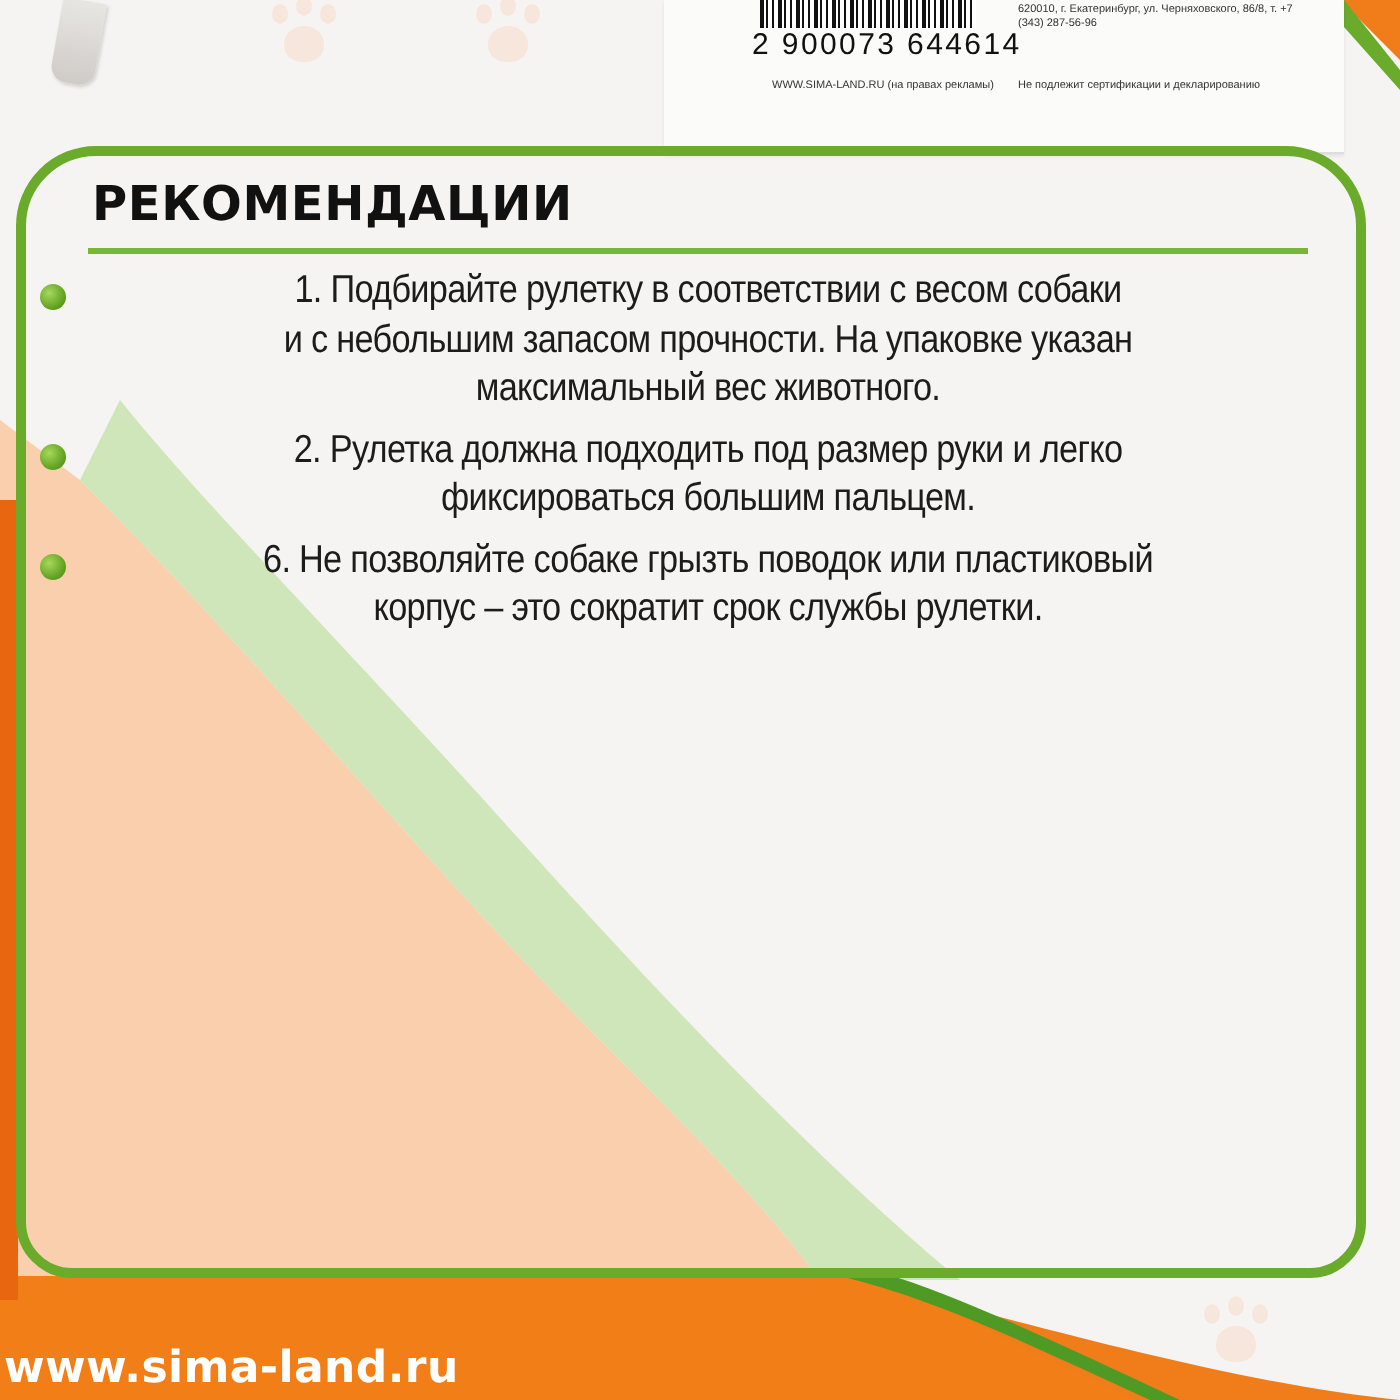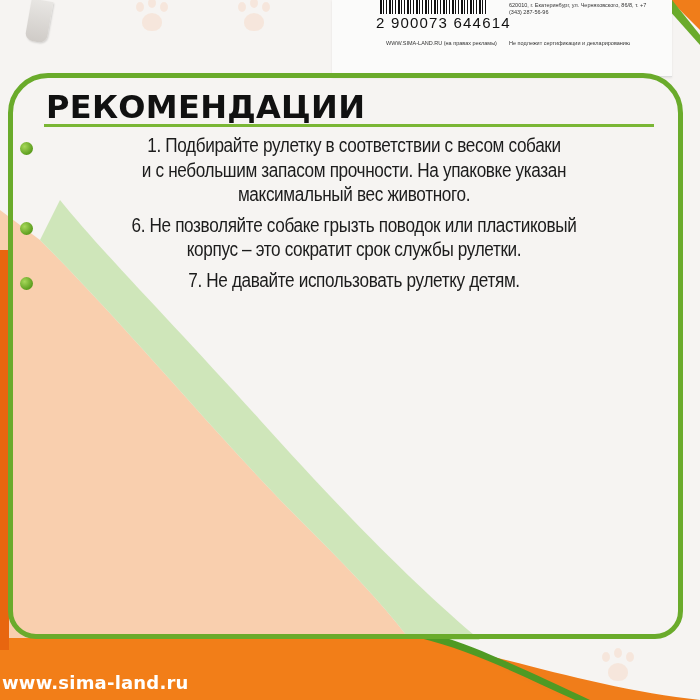--- a/index.html
+++ b/index.html
@@ -25,39 +25,39 @@
   .label-addr { position: absolute; left: 177px; top: 2px; font-size: 5.5px; color: #333; line-height: 7px; width: 140px; }
   .label-cert { position: absolute; left: 177px; top: 40px; font-size: 5.5px; color: #333; white-space: nowrap; }
 
   .card {
     position: absolute; left: 8px; top: 73px; width: 675px; height: 566px;
     border: 5px solid #6aab2b; border-radius: 40px 40px 28px 28px;
     box-sizing: border-box; background: transparent;
   }
   .card-title {
     position: absolute; left: 46px; top: 88px; margin: 0;
-    font-family: "DejaVu Sans", sans-serif; font-weight: bold; font-size: 32px; color: #111; letter-spacing: 0.3px;
+    font-family: "DejaVu Sans", sans-serif; font-weight: bold; font-size: 24px; color: #111; letter-spacing: 0.3px;
   }
   .title-rule { position: absolute; left: 44px; top: 124px; width: 610px; height: 3px; background: #7ab635; }
 
   .rec-list { position: absolute; left: 18px; top: 133px; width: 640px; margin: 0; padding: 0; list-style: none; text-align: center; }
   .rec-item { position: relative; padding-left: 28px; margin-bottom: 6px; }
   .rec-bullet {
     position: absolute; left: 2px; top: 9px; width: 13px; height: 13px; border-radius: 50%;
     background: radial-gradient(circle at 35% 35%, #a7d85a, #5c9d1e 70%);
   }
   .rec-text {
     font-family: "Liberation Sans", sans-serif; font-size: 19.5px; line-height: 24.5px; color: #1c1c1c;
     letter-spacing: -0.4px; transform: scaleX(0.88); transform-origin: left top; display: block; width: 700px;
   }
   .rec-line { display: block; white-space: nowrap; }
 
   .footer-site {
     position: absolute; left: 2px; top: 672px; font-family: "DejaVu Sans", sans-serif; font-weight: bold;
-    font-size: 18px; color: #ffffff; letter-spacing: 0.2px;
+    font-size: 22px; color: #ffffff; letter-spacing: 0.2px;
   }
 </style>
 </head>
 <body>
 
 <svg class="bg-layer" width="700" height="700" viewBox="0 0 700 700">
   <rect width="700" height="700" fill="#f6f4f2"></rect>
 
   <path d="M0,210 L0,640 L410,640 C380,600 340,560 300,520 C220,440 130,330 40,240 Z" fill="#f9cfae"></path>
 
@@ -112,25 +112,26 @@
     <span class="rec-bullet"></span>
     <span class="rec-text">
       <span class="rec-line">1. Подбирайте рулетку в соответствии с весом собаки</span>
       <span class="rec-line">и с небольшим запасом прочности. На упаковке указан</span>
       <span class="rec-line">максимальный вес животного.</span>
     </span>
   </li>
   <li class="rec-item">
     <span class="rec-bullet"></span>
     <span class="rec-text">
-      <span class="rec-line">6. Не позволяйте собаке грызть поводок или пластиковый</span>
-      <span class="rec-line">корпус – это сократит срок службы рулетки.</span>
+      <span class="rec-line">2. Рулетка должна подходить под размер руки и легко</span>
+      <span class="rec-line">фиксироваться большим пальцем.</span>
     </span>
   </li>
   <li class="rec-item">
     <span class="rec-bullet"></span>
     <span class="rec-text">
-      <span class="rec-line">7. Не давайте использовать рулетку детям.</span>
+      <span class="rec-line">6. Не позволяйте собаке грызть поводок или пластиковый</span>
+      <span class="rec-line">корпус – это сократит срок службы рулетки.</span>
     </span>
   </li>
 </ul>
 
 <div class="footer-site">www.sima-land.ru</div>
 
 </body></html>

